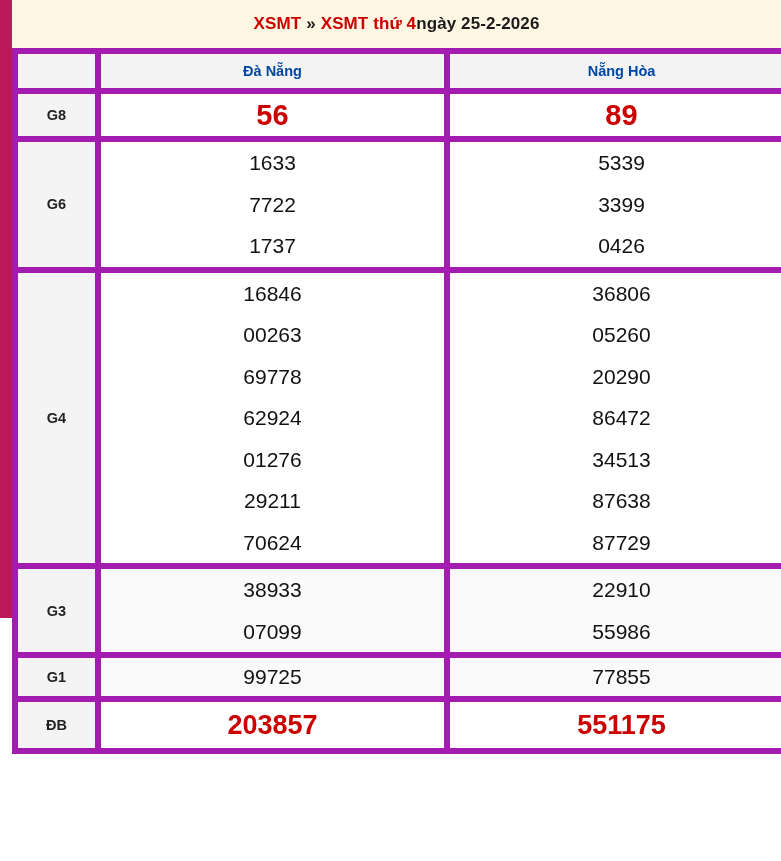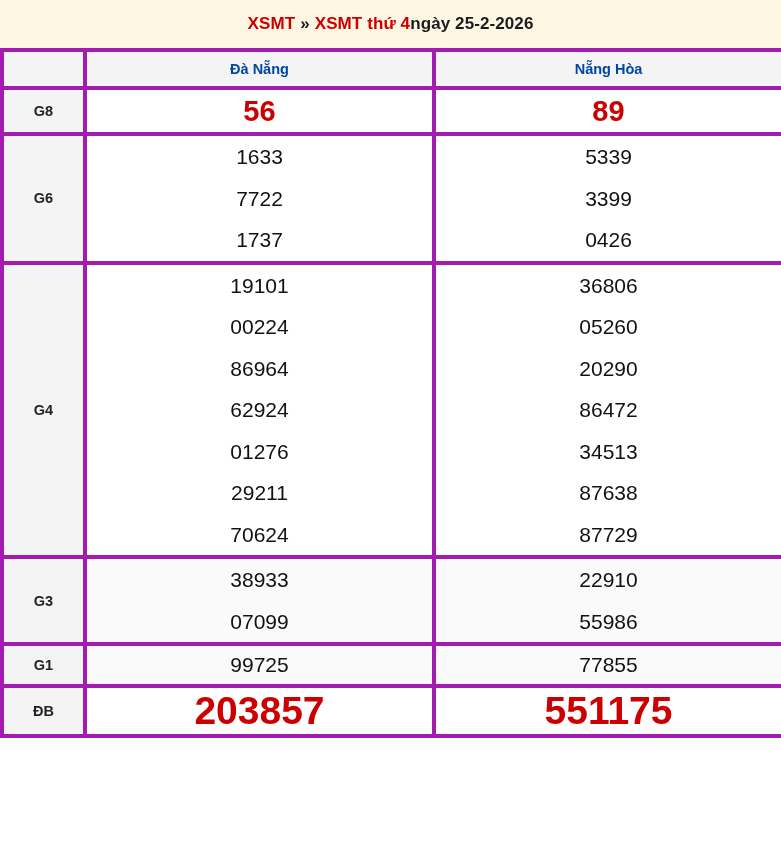--- a/index.html
+++ b/index.html
@@ -12,20 +12,21 @@
     height: 861px;
     font-family: "Liberation Sans", sans-serif;
     color: #1a1a1a;
     overflow: hidden;
   }
   .page {
     width: 781px;
     height: 618px;
     box-sizing: border-box;
     background: #be185d;
+    padding-left: 12px;
   }
   .header {
     height: 48px;
     background: #fdf6e3;
     display: flex;
     align-items: center;
     justify-content: center;
     font-size: 17px;
     font-weight: bold;
     letter-spacing: 0.1px;
@@ -42,21 +43,21 @@
   .header .date {
     color: #1a1a1a;
     font-weight: bold;
   }
   table.result {
     border-collapse: collapse;
     width: 781px;
     table-layout: fixed;
   }
   table.result td, table.result th {
-    border: 4px solid #a21caf;
+    border: 6px solid #a21caf;
     text-align: center;
     vertical-align: middle;
     padding: 0;
   }
   .col-label { width: 83px; }
   .col-prov  { width: 349px; }
 
   thead th {
     height: 34px;
     background: #f4f4f4;
@@ -85,21 +86,21 @@
   td.vals .v { display: block; }
 
   
   .g8 td.vals {
     font-size: 29px;
     font-weight: bold;
     color: #cc0000;
     line-height: 42px;
   }
   .db td.vals {
-    font-size: 39px;
+    font-size: 27px;
     font-weight: bold;
     color: #cc0000;
     line-height: 46px;
   }
   .g7 td.vals { font-size: 21px; line-height: 38px; }
   .g5 td.vals { font-size: 21px; line-height: 38px; }
   .g2 td.vals { font-size: 21px; line-height: 38px; }
   .g1 td.vals { font-size: 21px; line-height: 38px; text-align: center; }
   .g6 td.vals { line-height: 41.5px; }
   .g4 td.vals { line-height: 41.5px; }
@@ -154,23 +155,23 @@
           <span class="v">5339</span>
           <span class="v">3399</span>
           <span class="v">0426</span>
         </td>
       </tr>
 
 
       <tr class="g4">
         <td class="lbl">G4</td>
         <td class="vals">
-          <span class="v">19101</span>
-          <span class="v">00224</span>
-          <span class="v">86964</span>
+          <span class="v">16846</span>
+          <span class="v">00263</span>
+          <span class="v">69778</span>
           <span class="v">62924</span>
           <span class="v">01276</span>
           <span class="v">29211</span>
           <span class="v">70624</span>
         </td>
         <td class="vals">
           <span class="v">36806</span>
           <span class="v">05260</span>
           <span class="v">20290</span>
           <span class="v">86472</span>

